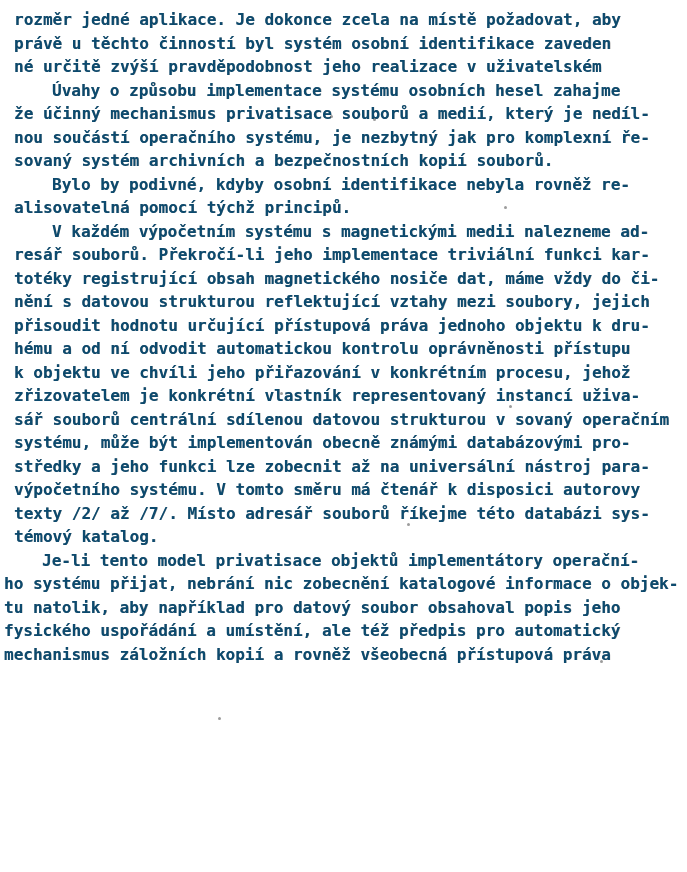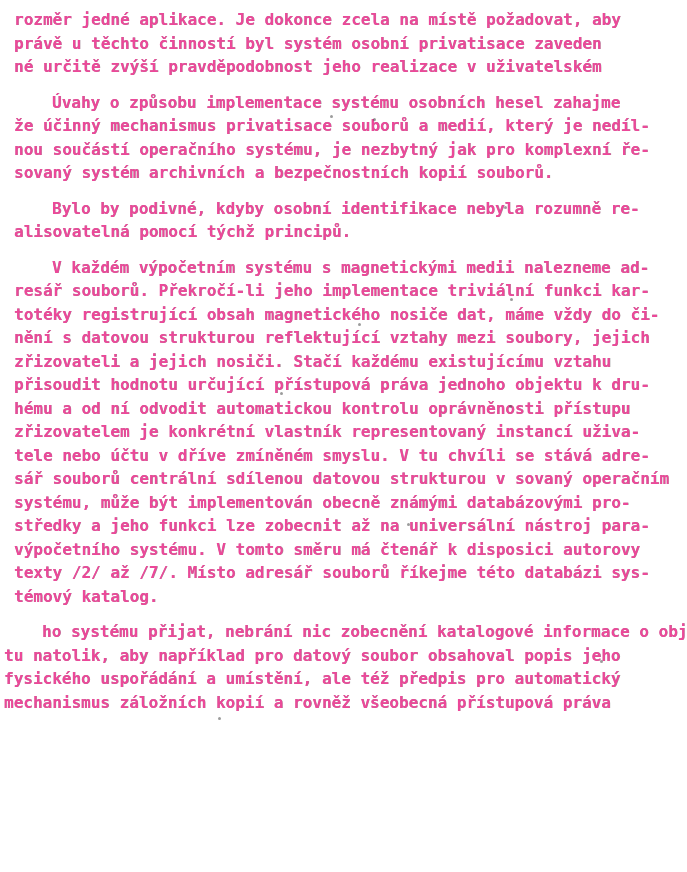--- a/index.html
+++ b/index.html
@@ -10,35 +10,35 @@
   .page {
     position: relative;
     width: 687px;
     height: 872px;
     background: #ffffff;
     overflow: hidden;
     font-family: "DejaVu Sans Mono", "Liberation Mono", monospace;
     font-weight: bold;
     font-size: 16px;
     line-height: 23.5px;
-    color: #ec4899;
+    color: #0c4a6e;
   }
   .text-block {
     position: absolute;
     left: 14px;
     top: 8px;
     right: 8px;
     text-shadow: 0.3px 0.3px 0 rgba(20,20,20,0.45);
   }
   .para {
     margin: 0;
     padding: 0;
   }
   .para + .para {
-    margin-top: 12px;
+    margin-top: 0;
   }
   .para.indent > .line:first-child {
     padding-left: 38px;
   }
   .para.shift-left {
     margin-left: -10px;
   }
   .line {
     white-space: pre;
   }
@@ -53,55 +53,55 @@
 </style>
 </head>
 <body>
 
 <div class="page">
 
   <div class="text-block">
 
     <div class="para">
       <div class="line">rozměr jedné aplikace. Je dokonce zcela na místě požadovat, aby</div>
-      <div class="line">právě u těchto činností byl systém osobní privatisace zaveden</div>
+      <div class="line">právě u těchto činností byl systém osobní identifikace zaveden</div>
       <div class="line">né určitě zvýší pravděpodobnost jeho realizace v uživatelském</div>
     </div>
 
     <div class="para indent">
       <div class="line">Úvahy o způsobu implementace systému osobních hesel zahajme</div>
       <div class="line">že účinný mechanismus privatisace souborů a medií, který je nedíl-</div>
       <div class="line">nou součástí operačního systému, je nezbytný jak pro komplexní ře-</div>
       <div class="line">sovaný systém archivních a bezpečnostních kopií souborů.</div>
     </div>
 
     <div class="para indent">
-      <div class="line">Bylo by podivné, kdyby osobní identifikace nebyla rozumně re-</div>
+      <div class="line">Bylo by podivné, kdyby osobní identifikace nebyla rovněž re-</div>
       <div class="line">alisovatelná pomocí týchž principů.</div>
     </div>
 
     <div class="para indent">
       <div class="line">V každém výpočetním systému s magnetickými medii nalezneme ad-</div>
       <div class="line">resář souborů. Překročí-li jeho implementace triviální funkci kar-</div>
       <div class="line">totéky registrující obsah magnetického nosiče dat, máme vždy do či-</div>
       <div class="line">nění s datovou strukturou reflektující vztahy mezi soubory, jejich</div>
-      <div class="line">zřizovateli a jejich nosiči. Stačí každému existujícímu vztahu</div>
       <div class="line">přisoudit hodnotu určující přístupová práva jednoho objektu k dru-</div>
       <div class="line">hému a od ní odvodit automatickou kontrolu oprávněnosti přístupu</div>
+      <div class="line">k objektu ve chvíli jeho přiřazování v konkrétním procesu, jehož</div>
       <div class="line">zřizovatelem je konkrétní vlastník representovaný instancí uživa-</div>
-      <div class="line">tele nebo účtu v dříve zmíněném smyslu. V tu chvíli se stává adre-</div>
       <div class="line">sář souborů centrální sdílenou datovou strukturou v sovaný operačním</div>
       <div class="line">systému, může být implementován obecně známými databázovými pro-</div>
       <div class="line">středky a jeho funkci lze zobecnit až na universální nástroj para-</div>
       <div class="line">výpočetního systému. V tomto směru má čtenář k disposici autorovy</div>
       <div class="line">texty /2/ až /7/. Místo adresář souborů říkejme této databázi sys-</div>
       <div class="line">témový katalog.</div>
     </div>
 
     <div class="para indent shift-left">
+      <div class="line">Je-li tento model privatisace objektů implementátory operační-</div>
       <div class="line">ho systému přijat, nebrání nic zobecnění katalogové informace o objek-</div>
       <div class="line">tu natolik, aby například pro datový soubor obsahoval popis jeho</div>
       <div class="line">fysického uspořádání a umístění, ale též předpis pro automatický</div>
       <div class="line">mechanismus záložních kopií a rovněž všeobecná přístupová práva</div>
     </div>
 
   </div>
 
   <div class="speck" style="left:330px; top:115px;"></div>
   <div class="speck" style="left:373px; top:118px;"></div>

